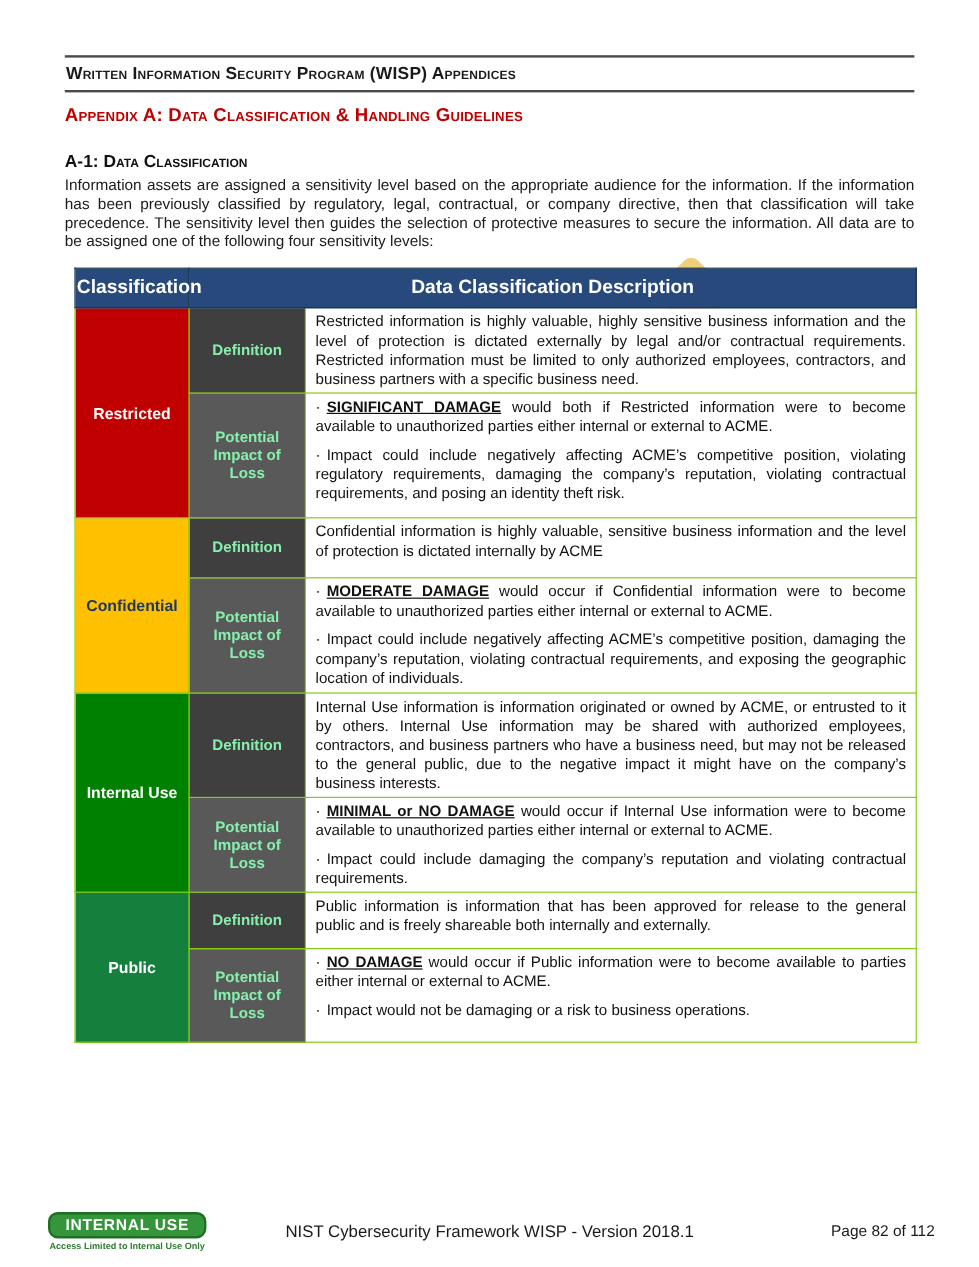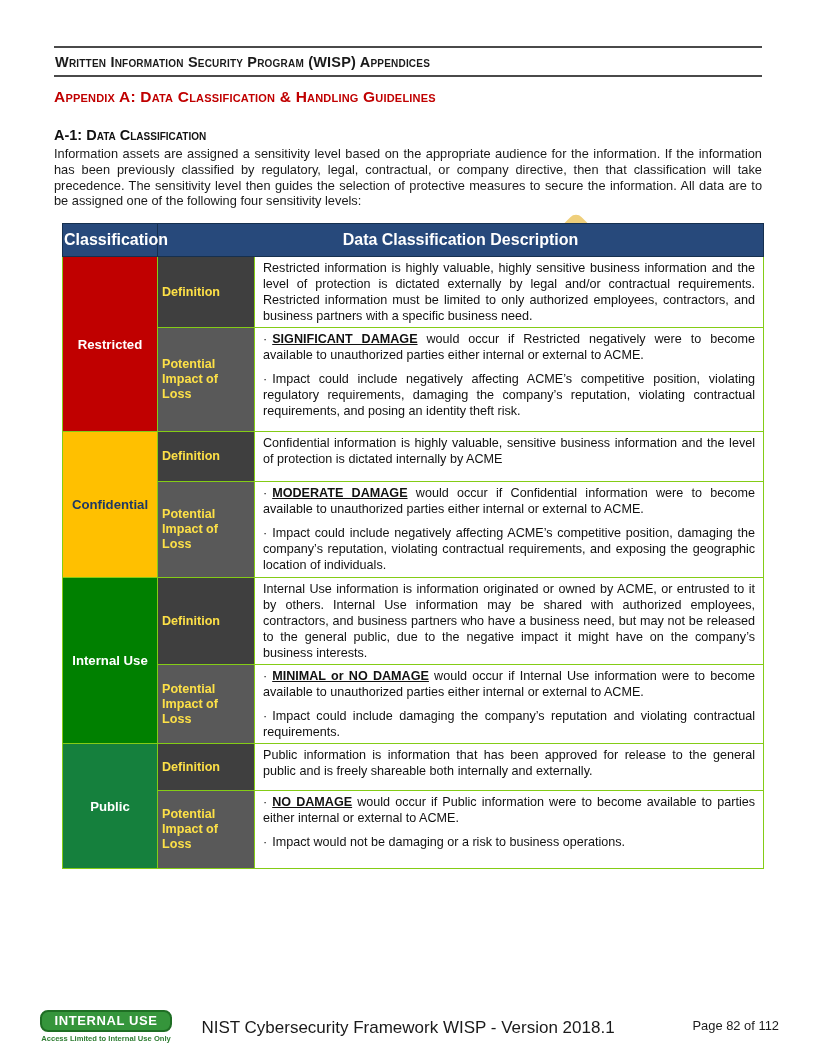--- a/index.html
+++ b/index.html
@@ -35,22 +35,22 @@
   table.class-table col.c3{width:509px;}
   table.class-table th,table.class-table td{border:1px solid #84cc16;}
   thead th{
     background:#27497b;color:#ffffff;font-weight:700;font-size:16px;
     height:30px;text-align:center;vertical-align:middle;border:1px solid #16304f !important;
   }
   td.class-cell{
     text-align:center;vertical-align:middle;font-weight:700;font-size:13.2px;
   }
   td.label-cell{
-    color:#fde047;font-weight:700;font-size:12.6px;line-height:15px;
-    vertical-align:middle;padding:2px 4px;
+    color:#86efac;font-weight:700;font-size:12.6px;line-height:15px;
+    text-align:center;vertical-align:middle;padding:2px 4px;
   }
   td.label-def{background:#3f3f3f;}
   td.label-imp{background:#595959;}
   td.desc{
     background:#ffffff;color:#111111;font-size:12.6px;line-height:16px;
     text-align:justify;vertical-align:top;padding:3px 8px;
   }
   td.desc p{margin:0;}
   td.desc p + p{margin-top:8px;}
   .bchar{margin-right:5px;}
@@ -61,21 +61,21 @@
   tr.rh-r3d{height:47px;} tr.rh-r3i{height:78px;}
   
   .footer{position:absolute;left:0;top:1005px;width:816px;height:50px;}
   .badge-wrap{position:absolute;left:40px;top:5px;width:132px;text-align:center;}
   .badge{
     display:block;background:#35953b;border:2px solid #1f6e24;border-radius:8px;
     color:#ffffff;font-weight:700;font-size:13px;letter-spacing:.6px;padding:1px 0 2px 0;
   }
   .badge-sub{margin-top:2px;font-size:7.6px;font-weight:700;color:#2e7d32;white-space:nowrap;}
   .footer-center{
-    position:absolute;left:0;top:13px;width:816px;text-align:center;font-size:17px;color:#1a1a1a;
+    position:absolute;left:0;top:13px;width:816px;text-align:center;font-size:14px;color:#1a1a1a;
   }
   .footer-page{position:absolute;right:37px;top:13px;font-size:12.9px;color:#1a1a1a;}
 </style>
 </head>
 <body>
 
 <div class="page">
   <div class="arrow-decoration"></div>
 
   <div class="content">
@@ -105,21 +105,21 @@
           <tr class="rh-r0d">
             <td class="class-cell" rowspan="2" style="background-color: rgb(192, 0, 0); color: rgb(255, 255, 255);">Restricted</td>
             <td class="label-cell label-def">Definition</td>
             <td class="desc">
               <p>Restricted information is highly valuable, highly sensitive business information and the level of protection is dictated externally by legal and/or contractual requirements. Restricted information must be limited to only authorized employees, contractors, and business partners with a specific business need.</p>
             </td>
           </tr>
           <tr class="rh-r0i">
             <td class="label-cell label-imp">Potential Impact of Loss</td>
             <td class="desc">
-              <p><span class="bchar">·</span><strong class="du">SIGNIFICANT DAMAGE</strong><span> would occur if Restricted negatively were to become available to unauthorized parties either internal or external to ACME.</span></p>
+              <p><span class="bchar">·</span><strong class="du">SIGNIFICANT DAMAGE</strong><span> would both if Restricted information were to become available to unauthorized parties either internal or external to ACME.</span></p>
               <p><span class="bchar">·</span><strong class="du"></strong><span>Impact could include negatively affecting ACME’s competitive position, violating regulatory requirements, damaging the company’s reputation, violating contractual requirements, and posing an identity theft risk.</span></p>
             </td>
           </tr>
 
           <tr class="rh-r1d">
             <td class="class-cell" rowspan="2" style="background-color: rgb(255, 192, 0); color: rgb(31, 56, 100);">Confidential</td>
             <td class="label-cell label-def">Definition</td>
             <td class="desc">
               <p>Confidential information is highly valuable, sensitive business information and the level of protection is dictated internally by ACME</p>
             </td>

